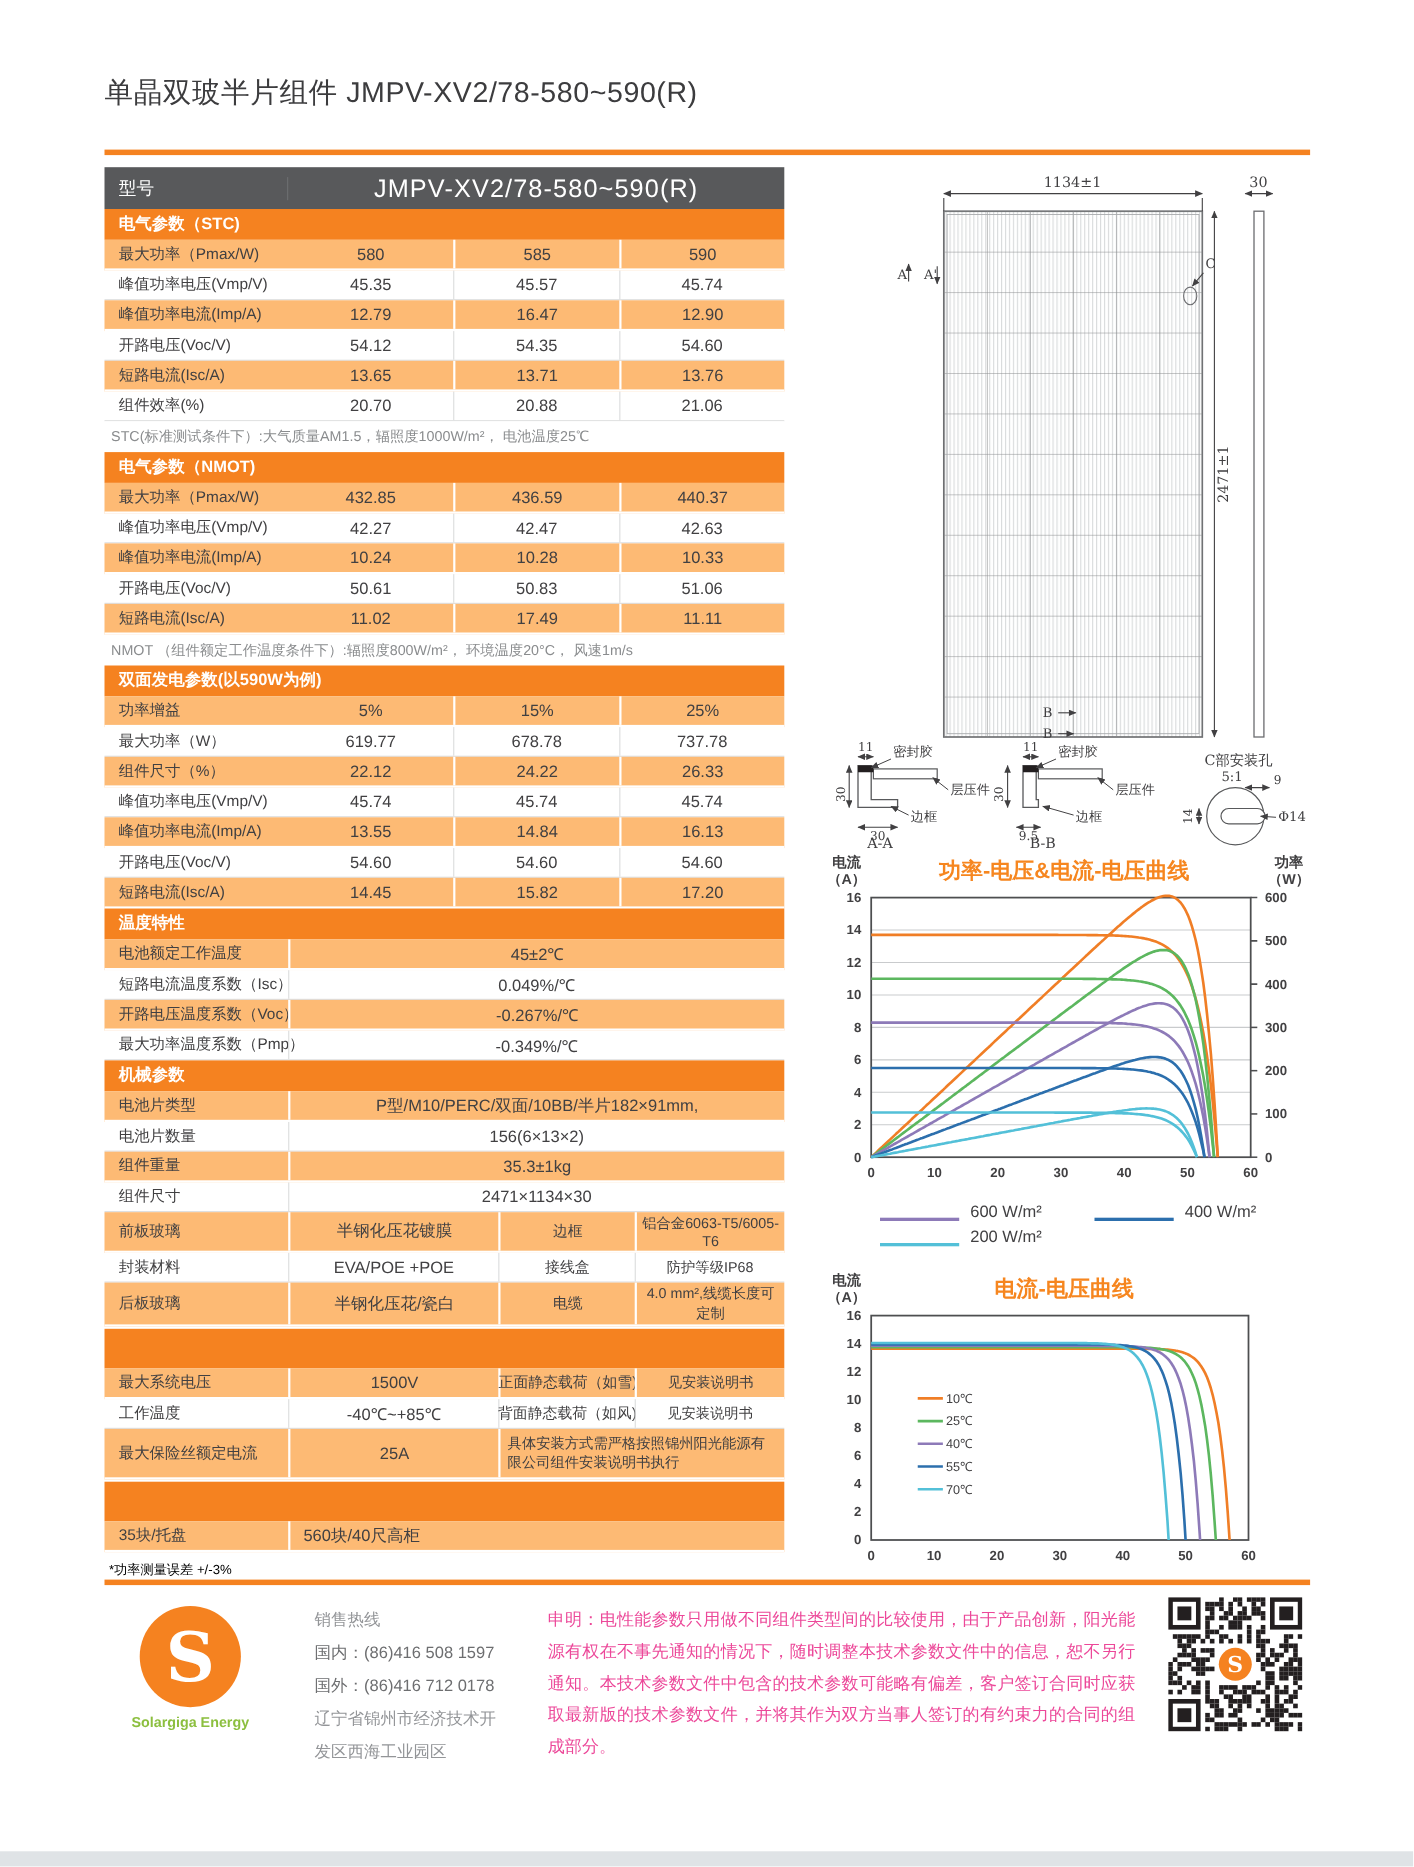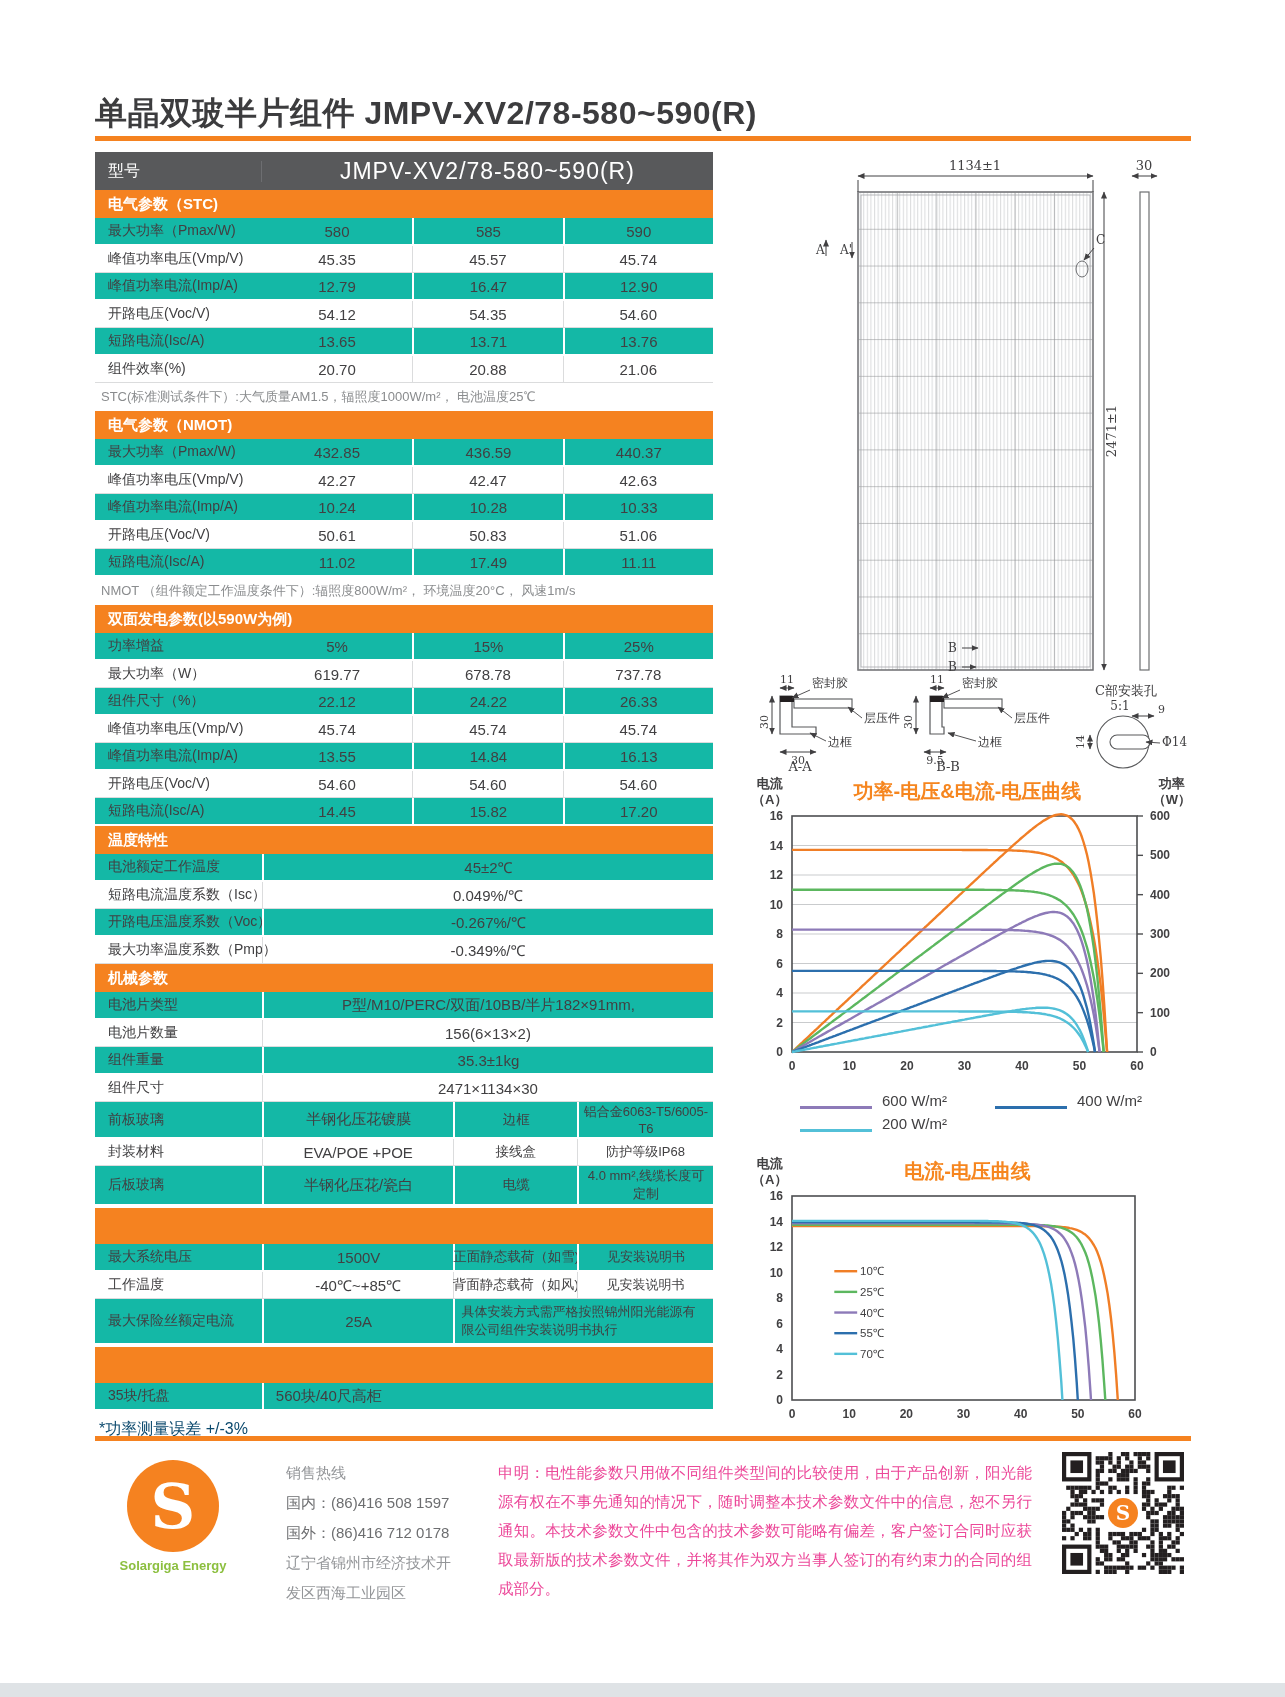--- a/index.html
+++ b/index.html
@@ -1,43 +1,43 @@
 <!DOCTYPE html>
 <html><head>
 <meta charset="utf-8">
 <style>
   html,body{margin:0;padding:0;background:#ffffff;}
   .page{position:relative;width:1285px;height:1697px;background:#fff;overflow:hidden;
         font-family:"Liberation Sans",sans-serif;color:#414042;}
   
-  .doc-title{position:absolute;left:95px;top:92px;font-size:32px;font-weight:bold;color:#3c3c3e;letter-spacing:.5px;}
+  .doc-title{position:absolute;left:95px;top:67px;font-size:26px;font-weight:normal;color:#3c3c3e;letter-spacing:.5px;}
   .title-rule{position:absolute;left:95px;top:136px;width:1096px;height:5px;background:#F58220;}
   
   .left-col{position:absolute;left:95px;top:152px;width:618px;}
   .spec-header{display:flex;background:#58595B;color:#fff;height:38px;align-items:center;}
   .sh-label{width:27%;padding-left:13px;font-size:16px;box-sizing:border-box;border-right:1px solid #6d6e71;}
   .sh-value{width:73%;text-align:center;font-size:23px;letter-spacing:1px;}
   .sec-bar{background:#F58220;color:#fff;font-size:15px;font-weight:bold;height:28px;line-height:28px;padding-left:13px;}
   .sec-bar.empty{height:36px;margin-top:2px;}
-  .trow{display:flex;background:#14b8a6;min-height:26px;border-bottom:2px solid #fff;align-items:stretch;}
+  .trow{display:flex;background:#fdba74;min-height:26px;border-bottom:2px solid #fff;align-items:stretch;}
   .trow.alt{background:#fff;border-bottom:1px solid #DBDCDD;}
   .trow.tall{min-height:44px;}
   .cell{display:flex;align-items:center;justify-content:center;font-size:15px;box-sizing:border-box;padding:1px 4px;text-align:center;}
   .cl{width:27%;justify-content:flex-start;text-align:left;padding-left:13px;font-size:14px;white-space:nowrap;}
   .cv{width:24.333%;}
   .cm{width:73%;}
   .ckv{width:31%;}
   .ckl{width:20%;font-size:13.5px;white-space:nowrap;}
   .ckv2{width:22%;font-size:13px;}
   .cnote{width:42%;justify-content:flex-start;text-align:left;font-size:13px;line-height:1.35;padding:3px 6px;}
   .cpack{width:73%;justify-content:flex-start;text-align:left;padding-left:12px;}
   .b1{border-left:2px solid #fff;}
   .trow.alt .b1{border-left:1px solid #DBDCDD;}
   .footnote{font-size:13px;color:#8A8C8E;padding:5px 0 5px 6px;background:#fff;}
-  .note-power{margin-top:8px;font-size:16px;color:#0c4a6e;padding-left:4px;}
+  .note-power{margin-top:8px;font-size:12px;color:#000000;padding-left:4px;}
   
   .draw-svg{position:absolute;left:748px;top:150px;}
   .draw-svg text{font-family:"DejaVu Serif",serif;fill:#414042;font-size:12px;}
   .draw-svg .dim{font-size:13px;}
   .draw-svg .cap{font-size:13px;}
   
   .chart-block{position:absolute;width:455px;}
   #c1{left:740px;top:776px;}
   #c2{left:740px;top:1156px;}
   .chart-title{text-align:center;color:#F6861F;font-size:20px;font-weight:bold;padding-top:2px;height:30px;}

